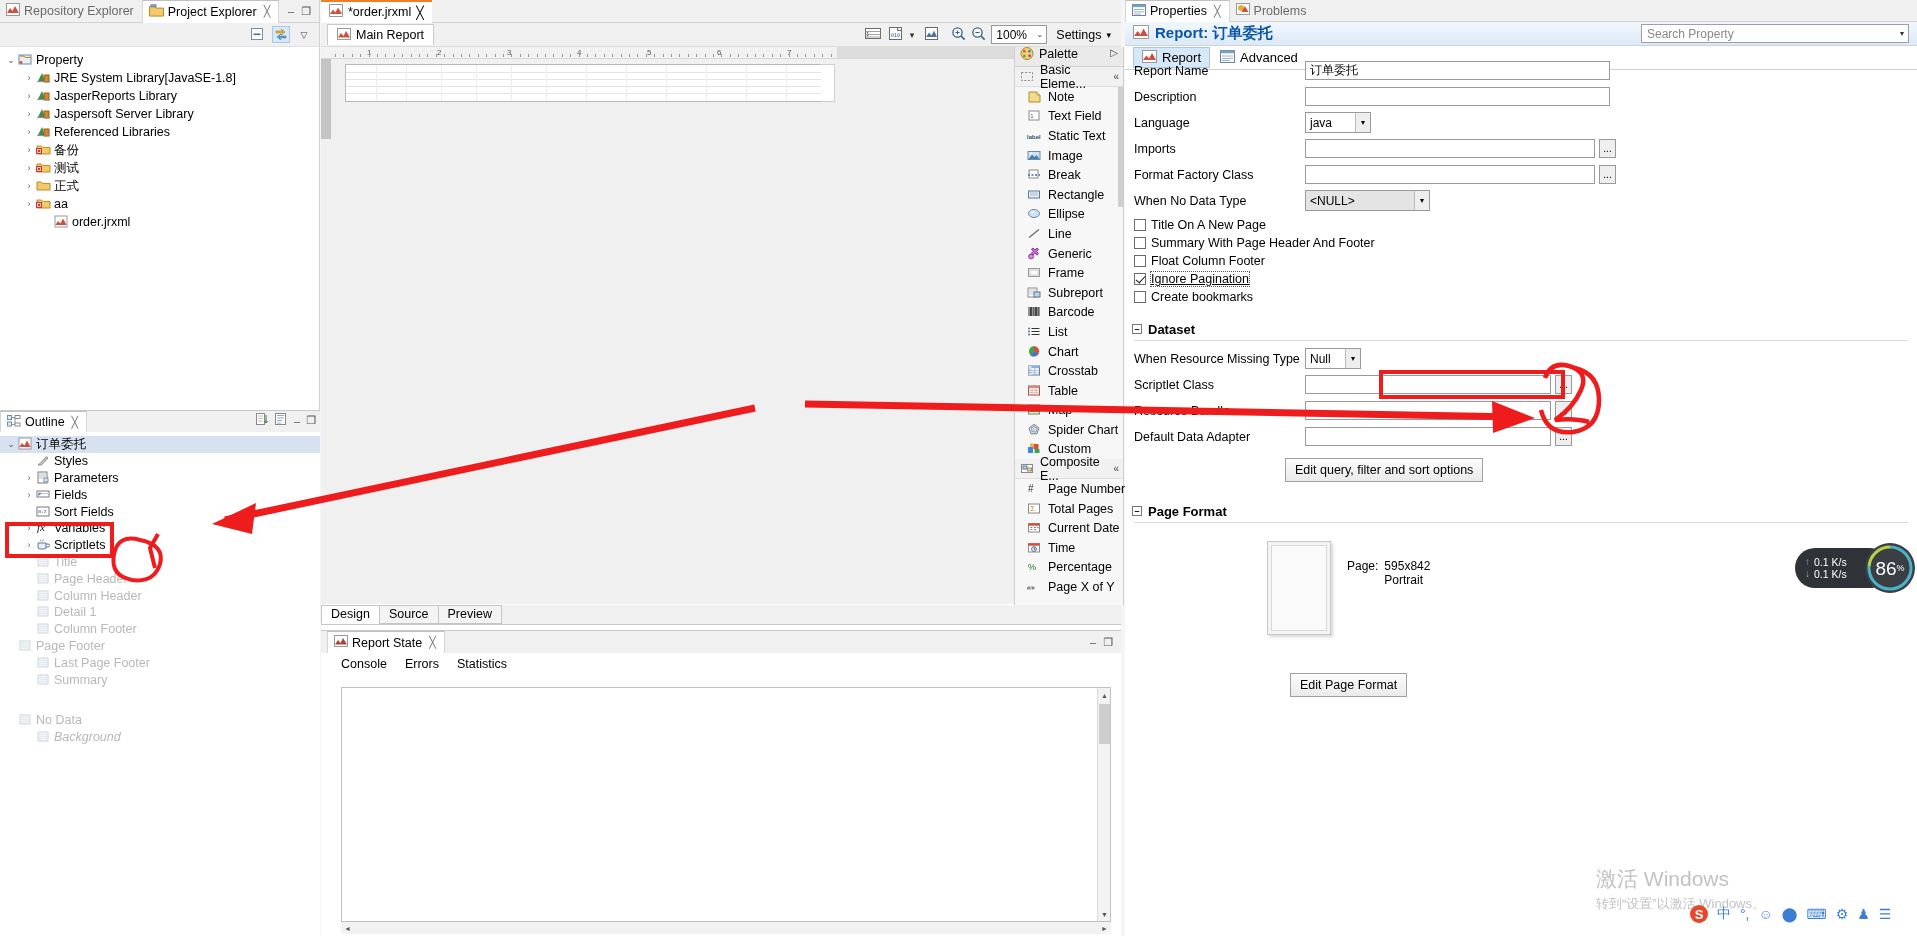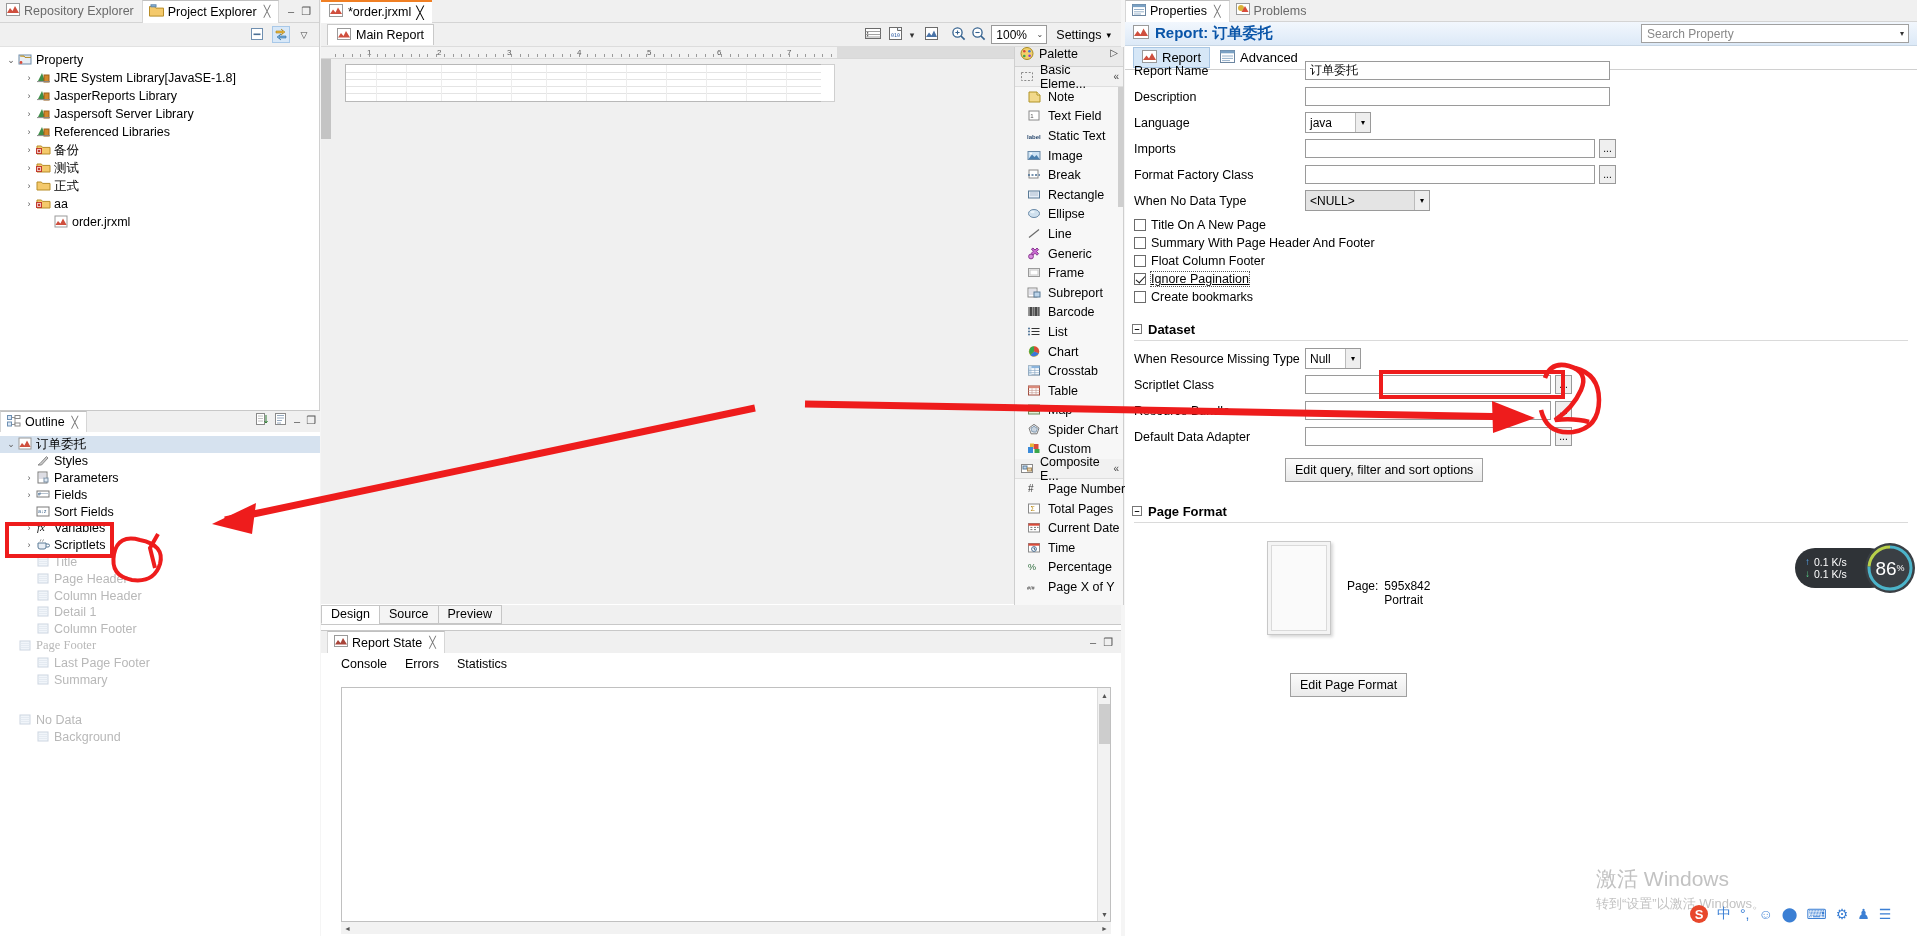--- a/index.html
+++ b/index.html
@@ -466,21 +466,21 @@
           <span class="tlabel">Detail 1</span>
         </div>
         <div class="tree-row grey-item" style="padding-left: 22px; height: 16.8px;">
           <span class="arrow none">›</span>
           <span class="ic" style="opacity:.42;"><svg width="15" height="13" viewBox="0 0 15 13">
               <rect x="2" y="2" width="10" height="9" fill="#dfe9f5" stroke="#8aa0b8"></rect>
               <path d="M2 4.5h10M2 6.5h10M2 8.5h10" stroke="#b8c8d8" stroke-width=".8"></path>
             </svg></span>
           <span class="tlabel">Column Footer</span>
         </div>
-        <div class="tree-row grey-item" style="height: 16.8px; font-family: Liberation Serif, serif;">
+        <div class="tree-row grey-item" style="height: 16.8px;">
           <span class="arrow none">›</span>
           <span class="ic" style="opacity:.42;"><svg width="15" height="13" viewBox="0 0 15 13">
               <rect x="2" y="2" width="10" height="9" fill="#dfe9f5" stroke="#8aa0b8"></rect>
               <path d="M2 4.5h10M2 6.5h10M2 8.5h10" stroke="#b8c8d8" stroke-width=".8"></path>
             </svg></span>
           <span class="tlabel">Page Footer</span>
         </div>
         <div class="tree-row grey-item" style="padding-left: 22px; height: 16.8px;">
           <span class="arrow none">›</span>
           <span class="ic" style="opacity:.42;"><svg width="15" height="13" viewBox="0 0 15 13">
@@ -498,21 +498,21 @@
           <span class="tlabel">Summary</span>
         </div>
         <div class="tree-row grey-item" style="padding-left: 4px; height: 16.8px; margin-top: 24px;">
           <span class="arrow none">›</span>
           <span class="ic" style="opacity:.42;"><svg width="15" height="13" viewBox="0 0 15 13">
               <rect x="2" y="2" width="10" height="9" fill="#dfe9f5" stroke="#8aa0b8"></rect>
               <path d="M2 4.5h10M2 6.5h10M2 8.5h10" stroke="#b8c8d8" stroke-width=".8"></path>
             </svg></span>
           <span class="tlabel">No Data</span>
         </div>
-        <div class="tree-row grey-item" style="padding-left: 22px; height: 16.8px;">
+        <div class="tree-row grey-item" style="padding-left: 22px; height: 16.8px; font-style: italic;">
           <span class="arrow none">›</span>
           <span class="ic" style="opacity:.42;"><svg width="15" height="13" viewBox="0 0 15 13">
               <rect x="2" y="2" width="10" height="9" fill="#dfe9f5" stroke="#8aa0b8"></rect>
               <path d="M2 4.5h10M2 6.5h10M2 8.5h10" stroke="#b8c8d8" stroke-width=".8"></path>
             </svg></span>
           <span class="tlabel">Background</span>
         </div>
       </div>
   </div>
 
@@ -1214,21 +1214,21 @@
 
       <div class="section-head" style="margin-top:18px;">
         <span class="boxminus">–</span>
         <span>Page Format</span>
       </div>
       <div class="section-rule"></div>
       <div style="display:flex;align-items:flex-start;gap:16px;padding-left:142px;margin-top:18px;">
         <div id="pagefmt-preview">
             <div class="inner"></div>
           </div>
-        <div style="display:flex;gap:6px;margin-top:38px;">
+        <div style="display:flex;gap:6px;margin-top:18px;">
           <span style="font-size:12px;">Page:</span>
           <div>
             <div style="font-size:12px;">595x842</div>
             <div style="font-size:12px;">Portrait</div>
           </div>
         </div>
       </div>
       <div style="padding-left:165px;margin-top:38px;">
         <div class="btn">Edit Page Format</div>
       </div>

